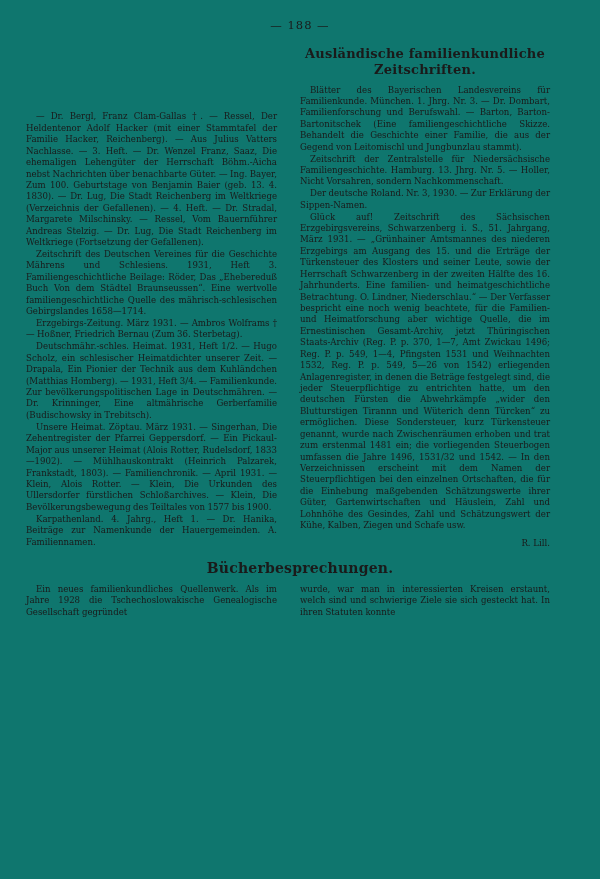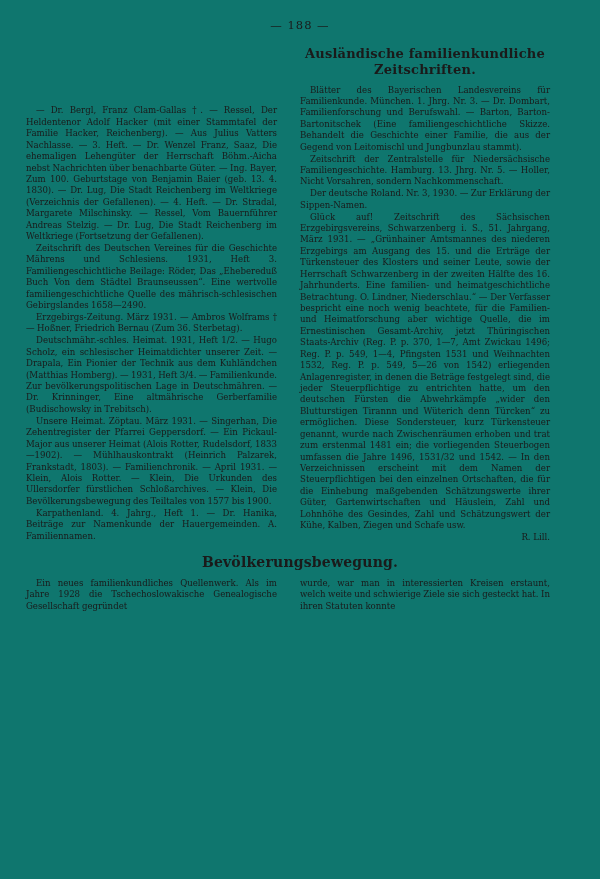--- a/index.html
+++ b/index.html
@@ -66,60 +66,60 @@
     margin: 2px 0 6px 0;
     letter-spacing: 0.2px;
   }
   .section-head.second {
     margin-top: 12px;
     font-size: 14px;
   }
   .sig {
     text-align: right;
     font-size: 8.6px;
-    margin-top: 1px;
+    margin-top: 7px;
   }
   .bottom-cols {
     display: flex;
     margin-top: 2px;
   }
 </style>
 </head>
 <body>
 
 <div class="page">
 
   <div class="page-number">— 188 —</div>
 
   <div class="columns">
 
     <div class="col left">
       <p class="para indent">— Dr. Bergl, Franz Clam-Gallas †. — Ressel, Der Heldentenor Adolf Hacker (mit einer Stammtafel der Familie Hacker, Reichenberg). — Aus Julius Vatters Nachlasse. — 3. Heft. — Dr. Wenzel Franz, Saaz, Die ehemaligen Lehengüter der Herrschaft Böhm.-Aicha nebst Nachrichten über benachbarte Güter. — Ing. Bayer, Zum 100. Geburtstage von Benjamin Baier (geb. 13. 4. 1830). — Dr. Lug, Die Stadt Reichenberg im Weltkriege (Verzeichnis der Gefallenen). — 4. Heft. — Dr. Stradal, Margarete Milschinsky. — Ressel, Vom Bauernführer Andreas Stelzig. — Dr. Lug, Die Stadt Reichenberg im Weltkriege (Fortsetzung der Gefallenen).</p>
-      <p class="para indent fraktur-lead">Zeitschrift des Deutschen Vereines für die Geschichte Mährens und Schlesiens. 1931, Heft 3. Familiengeschichtliche Beilage: Röder, Das „Ehebereduß Buch Von dem Städtel Braunseussen“. Eine wertvolle familiengeschichtliche Quelle des mährisch-schlesischen Gebirgslandes 1658—2490.</p>
+      <p class="para indent fraktur-lead">Zeitschrift des Deutschen Vereines für die Geschichte Mährens und Schlesiens. 1931, Heft 3. Familiengeschichtliche Beilage: Röder, Das „Ehebereduß Buch Von dem Städtel Braunseussen“. Eine wertvolle familiengeschichtliche Quelle des mährisch-schlesischen Gebirgslandes 1658—1714.</p>
       <p class="para indent">Erzgebirgs-Zeitung. März 1931. — Ambros Wolframs † — Hoßner, Friedrich Bernau (Zum 36. Sterbetag).</p>
       <p class="para indent">Deutschmähr.-schles. Heimat. 1931, Heft 1/2. — Hugo Scholz, ein schlesischer Heimatdichter unserer Zeit. — Drapala, Ein Pionier der Technik aus dem Kuhländchen (Matthias Homberg). — 1931, Heft 3/4. — Familienkunde. Zur bevölkerungspolitischen Lage in Deutschmähren. — Dr. Krinninger, Eine altmährische Gerberfamilie (Budischowsky in Trebitsch).</p>
       <p class="para indent">Unsere Heimat. Zöptau. März 1931. — Singerhan, Die Zehentregister der Pfarrei Geppersdorf. — Ein Pickaul-Major aus unserer Heimat (Alois Rotter, Rudelsdorf, 1833—1902). — Mühlhauskontrakt (Heinrich Palzarek, Frankstadt, 1803). — Familienchronik. — April 1931. — Klein, Alois Rotter. — Klein, Die Urkunden des Ullersdorfer fürstlichen Schloßarchives. — Klein, Die Bevölkerungsbewegung des Teiltales von 1577 bis 1900.</p>
       <p class="para indent">Karpathenland. 4. Jahrg., Heft 1. — Dr. Hanika, Beiträge zur Namenkunde der Hauergemeinden. A. Familiennamen.</p>
     </div>
 
     <div class="col right">
       <div class="section-head">Ausländische familienkundliche Zeitschriften.</div>
       <p class="para indent">Blätter des Bayerischen Landesvereins für Familienkunde. München. 1. Jhrg. Nr. 3. — Dr. Dombart, Familienforschung und Berufswahl. — Barton, Barton-Bartonitschek (Eine familiengeschichtliche Skizze. Behandelt die Geschichte einer Familie, die aus der Gegend von Leitomischl und Jungbunzlau stammt).</p>
       <p class="para indent">Zeitschrift der Zentralstelle für Niedersächsische Familiengeschichte. Hamburg. 13. Jhrg. Nr. 5. — Holler, Nicht Vorsahren, sondern Nachkommenschaft.</p>
       <p class="para indent">Der deutsche Roland. Nr. 3, 1930. — Zur Erklärung der Sippen-Namen.</p>
       <p class="para indent">Glück auf! Zeitschrift des Sächsischen Erzgebirgsvereins, Schwarzenberg i. S., 51. Jahrgang, März 1931. — „Grünhainer Amtsmannes des niederen Erzgebirgs am Ausgang des 15. und die Erträge der Türkensteuer des Klosters und seiner Leute, sowie der Herrschaft Schwarzenberg in der zweiten Hälfte des 16. Jahrhunderts. Eine familien- und heimatgeschichtliche Betrachtung. O. Lindner, Niederschlau.“ — Der Verfasser bespricht eine noch wenig beachtete, für die Familien- und Heimatforschung aber wichtige Quelle, die im Ernestinischen Gesamt-Archiv, jetzt Thüringischen Staats-Archiv (Reg. P. p. 370, 1—7, Amt Zwickau 1496; Reg. P. p. 549, 1—4, Pfingsten 1531 und Weihnachten 1532, Reg. P. p. 549, 5—26 von 1542) erliegenden Anlagenregister, in denen die Beträge festgelegt sind, die jeder Steuerpflichtige zu entrichten hatte, um den deutschen Fürsten die Abwehrkämpfe „wider den Blutturstigen Tirannn und Wüterich denn Türcken“ zu ermöglichen. Diese Sondersteuer, kurz Türkensteuer genannt, wurde nach Zwischenräumen erhoben und trat zum erstenmal 1481 ein; die vorliegenden Steuerbogen umfassen die Jahre 1496, 1531/32 und 1542. — In den Verzeichnissen erscheint mit dem Namen der Steuerpflichtigen bei den einzelnen Ortschaften, die für die Einhebung maßgebenden Schätzungswerte ihrer Güter, Gartenwirtschaften und Häuslein, Zahl und Lohnhöhe des Gesindes, Zahl und Schätzungswert der Kühe, Kalben, Ziegen und Schafe usw.</p>
       <div class="sig">R. Lill.</div>
     </div>
 
   </div>
 
-  <div class="section-head second">Bevölkerungsbewegung.</div>
+  <div class="section-head second">Bücherbesprechungen.</div>
 
   <div class="bottom-cols">
     <div class="col left">
       <p class="para indent">Ein neues familienkundliches Quellenwerk. Als im Jahre 1928 die Tschechoslowakische Genealogische Gesellschaft gegründet</p>
     </div>
     <div class="col right">
-      <p class="para">wurde, war man in interessierten Kreisen erstaunt, welch weite und schwierige Ziele sie sich gesteckt hat. In ihren Statuten konnte</p>
+      <p class="para">wurde, war man in interessierten Kreisen erstaunt, welch sind und schwierige Ziele sie sich gesteckt hat. In ihren Statuten konnte</p>
     </div>
   </div>
 
 </div>
 
 </body></html>

